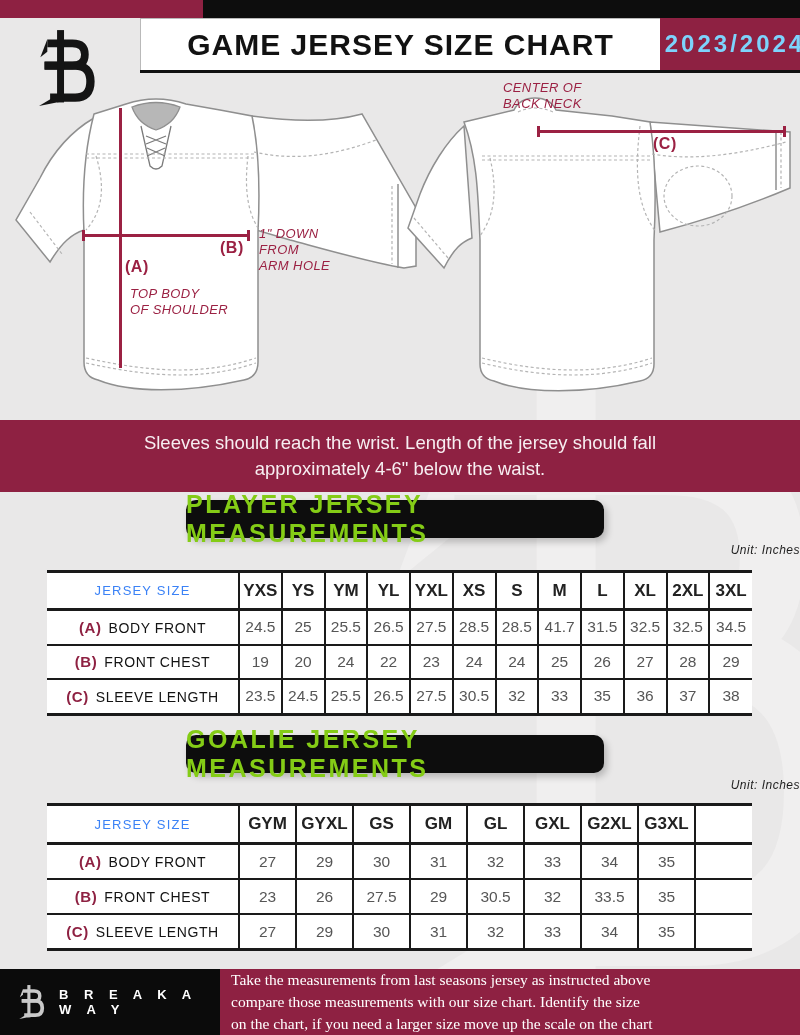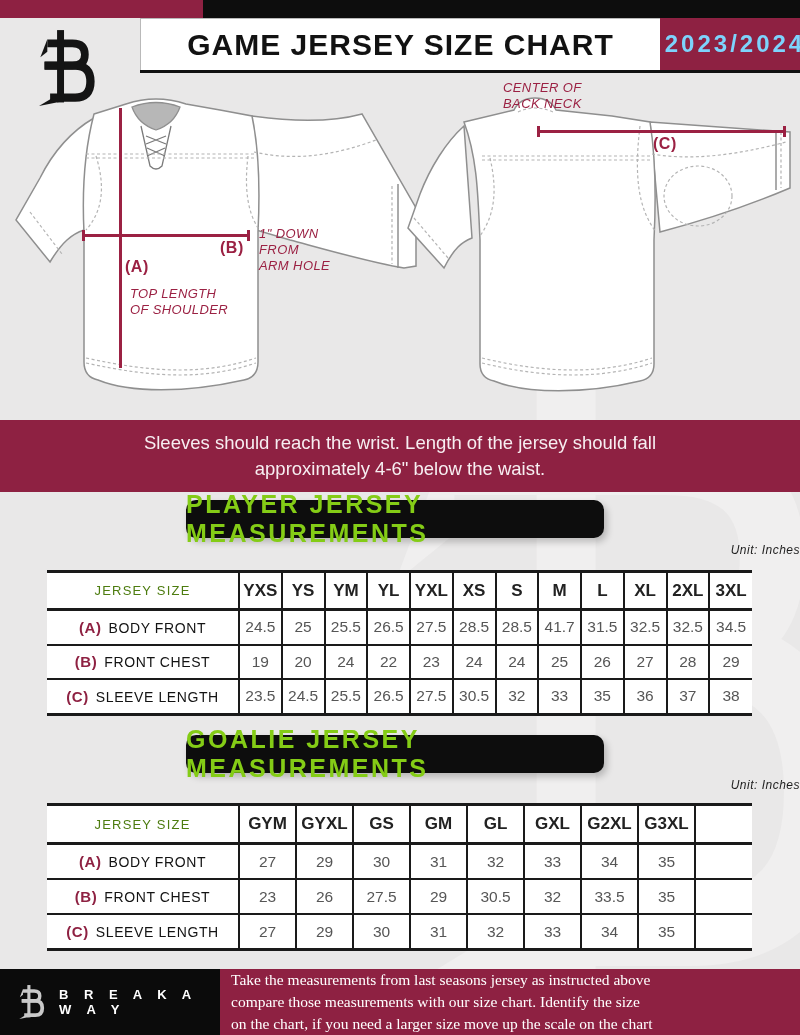--- a/index.html
+++ b/index.html
@@ -41,21 +41,21 @@
   .unit-line{position:absolute;left:0;width:800px;text-align:right;font-style:italic;
              font-size:12px;color:#1e1e1e;letter-spacing:.5px;}
   
   .size-table{position:absolute;left:47px;width:705px;border-collapse:collapse;table-layout:fixed;
               background:#fff;border-top:3px solid #1a1a1a;}
   .size-table th,.size-table td{padding:0;text-align:center;vertical-align:middle;
               border-left:2px solid #1a1a1a;}
   .size-table th:first-child,.size-table td:first-child{border-left:none;width:191px;}
   .size-table thead th{height:35px;border-bottom:3px solid #1a1a1a;font-size:17px;
               font-weight:700;color:#222;}
-  .size-table thead th.corner{font-size:13px;font-weight:400;color:#4d7c0f;letter-spacing:1.2px;}
+  .size-table thead th.corner{font-size:13px;font-weight:400;color:#3b82f6;letter-spacing:1.2px;}
   .size-table tbody th,.size-table tbody td{border-bottom:2px solid #1a1a1a;}
   .size-table tbody tr:last-child th,.size-table tbody tr:last-child td{border-bottom:3px solid #1a1a1a;}
   .size-table tbody td{font-size:15.5px;color:#565656;}
   .size-table tbody th{font-weight:400;font-size:14px;color:#131313;letter-spacing:.6px;}
   .size-table tbody th .rowkey{color:#8e2142;font-weight:700;font-size:15px;margin-right:7px;}
   #player-table tbody th,#player-table tbody td{height:32.5px;}
   #goalie-table thead th{height:36px;}
   #goalie-table tbody th,#goalie-table tbody td{height:33px;}
   
   .footer{position:absolute;left:0;top:969px;width:800px;height:66px;display:flex;}
@@ -151,21 +151,21 @@
     <span class="tick l"></span>
       <span class="tick r"></span>
   </div>
   <div class="mline" style="left:537px;top:130px;width:249px;height:3px;">
     <span class="tick l"></span>
       <span class="tick r"></span>
   </div>
   <div class="ann ann-label" style="left:125px;top:258px;">(A)</div>
   <div class="ann ann-label" style="left:220px;top:239px;">(B)</div>
   <div class="ann ann-label" style="left:653px;top:135px;">(C)</div>
-  <div class="ann ann-note" style="left:130px;top:286px;">TOP LENGTH
+  <div class="ann ann-note" style="left:130px;top:286px;">TOP BODY
 OF SHOULDER</div>
   <div class="ann ann-note" style="left:259px;top:226px;">1" DOWN
 FROM
 ARM HOLE</div>
   <div class="ann ann-note" style="left:503px;top:80px;">CENTER OF
 BACK NECK</div>
 
   <div class="notice">
     <div class="t">Sleeves should reach the wrist. Length of the jersey should fall
 approximately 4-6" below the waist.</div>

